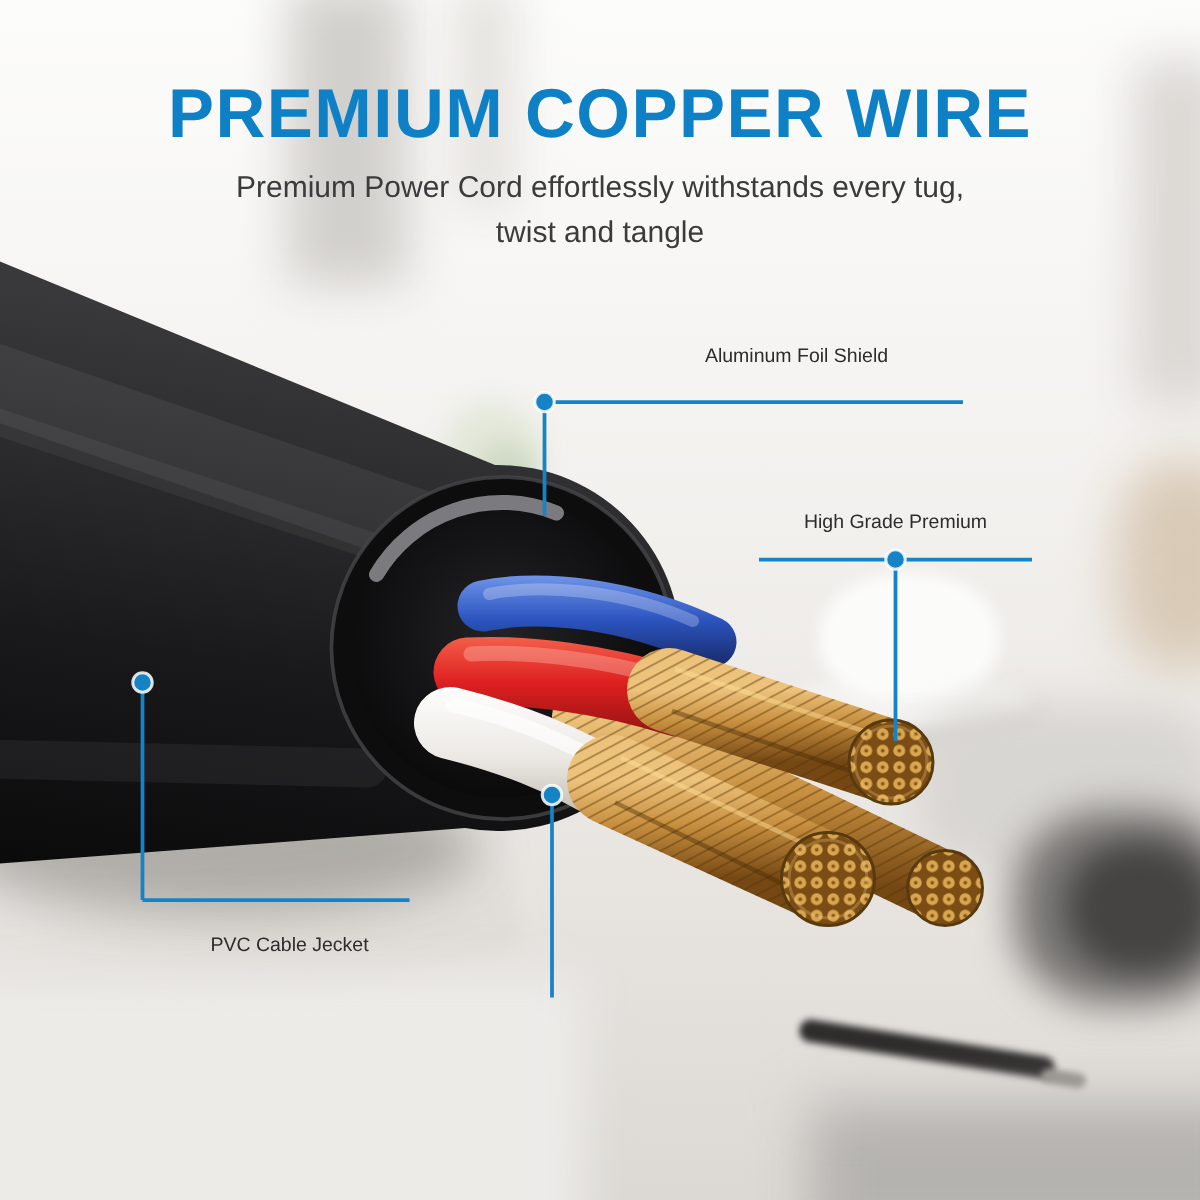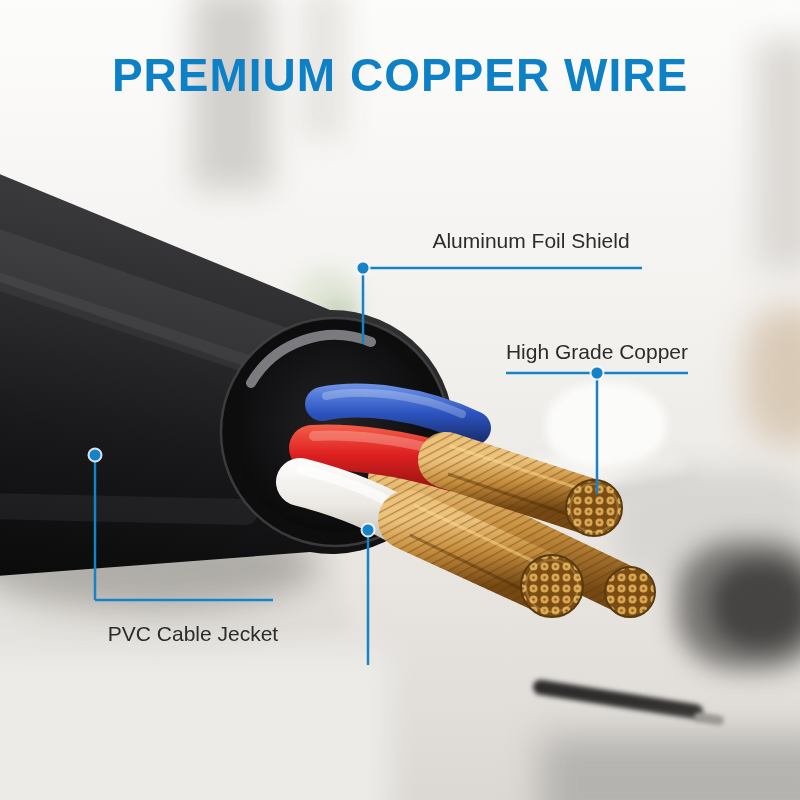--- a/index.html
+++ b/index.html
@@ -34,21 +34,21 @@
   .title{
     position:absolute;left:0;top:48px;width:800px;text-align:center;
     font-size:46px;font-weight:bold;letter-spacing:1px;color:#0e80c6;
   }
   .subtitle{
     position:absolute;left:0;top:110px;width:800px;text-align:center;
     font-size:20px;line-height:30px;color:#3b3b3b;
   }
   .label{
     position:absolute;transform:translateX(-50%);
-    font-size:21px;color:#2c2c2c;white-space:nowrap;
+    font-size:13px;color:#2c2c2c;white-space:nowrap;
   }
   .label-aluminum{left:531px;top:229px;}
   .label-copper{left:597px;top:340px;}
   .label-pvc{left:193px;top:622px;}
   .label-insulation{left:368px;top:672px;}
 </style>
 </head>
 <body>
 
 <div class="scene">
@@ -179,18 +179,22 @@
     </g>
     <g fill="#1583c6" stroke="rgba(255,255,255,0.85)" stroke-width="2">
       <circle cx="363" cy="268" r="6.5"></circle>
       <circle cx="597" cy="373" r="6.5"></circle>
       <circle cx="95" cy="455" r="6.5"></circle>
       <circle cx="368" cy="530" r="6.5"></circle>
     </g>
   </svg>
 
   <div class="title">PREMIUM COPPER WIRE</div>
+  <div class="subtitle">
+    <div>Premium Power Cord effortlessly withstands every tug,</div>
+    <div>twist and tangle</div>
+  </div>
 
   <div class="label label-aluminum">Aluminum Foil Shield</div>
-  <div class="label label-copper">High Grade Copper</div>
+  <div class="label label-copper">High Grade Premium</div>
   <div class="label label-pvc">PVC Cable Jecket</div>
 
 </div>
 
 </body></html>

